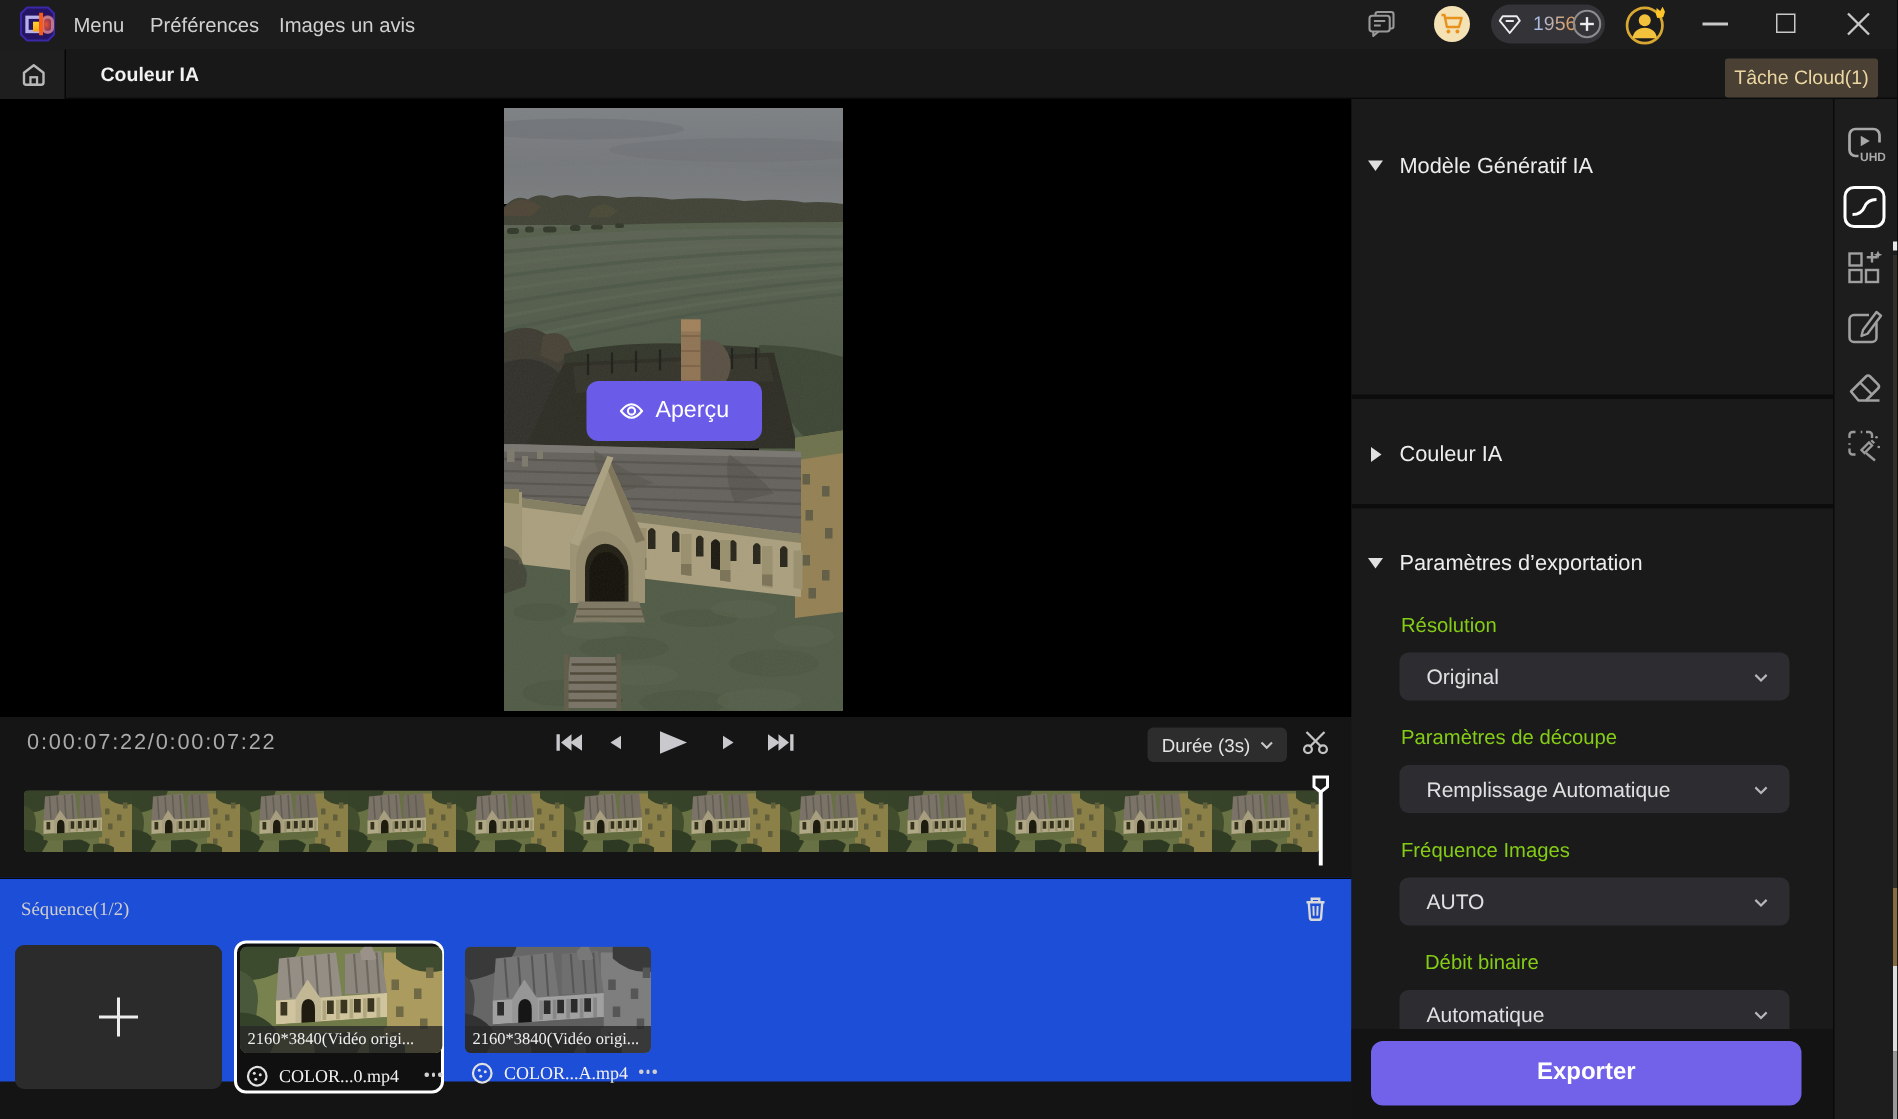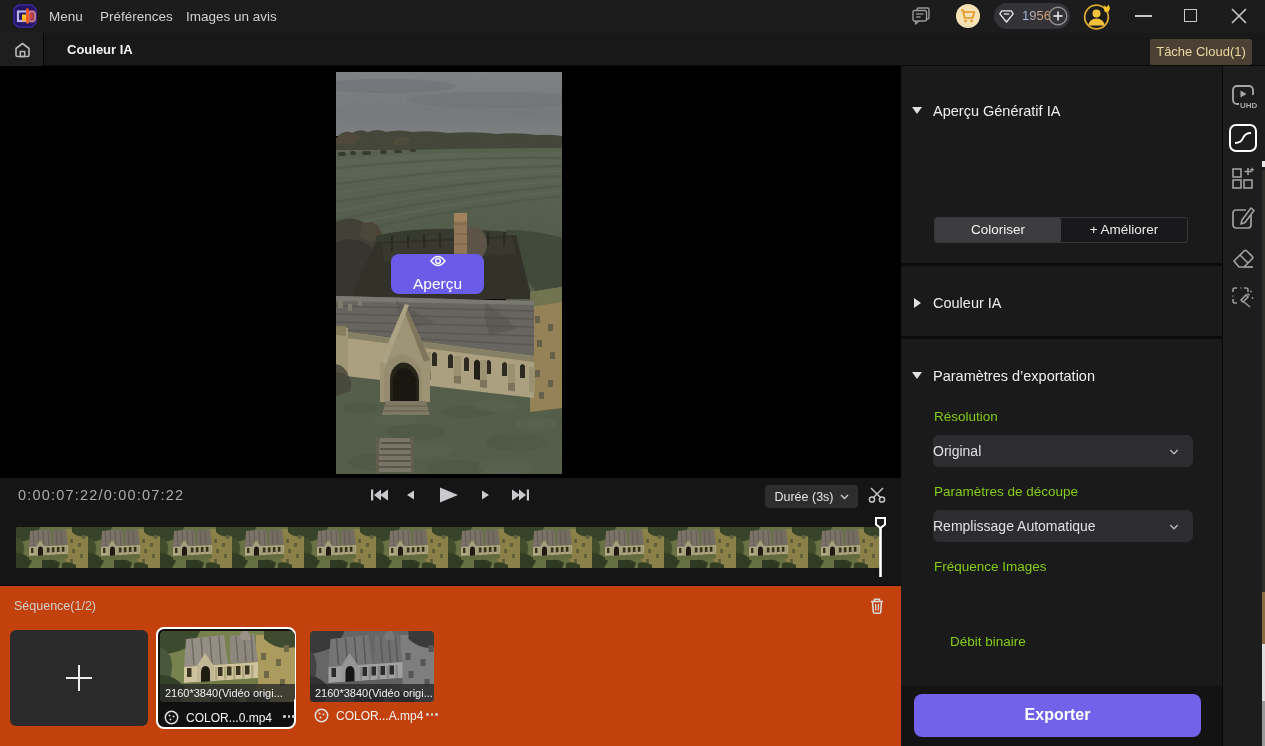--- a/index.html
+++ b/index.html
@@ -13,27 +13,27 @@
   .menutext { top:0; height:33px; line-height:33px; color:#d0d0d0; font-size:13.5px; }
   
   #tabbar { left:0; top:33px; width:1265px; height:33px; background:#181818; border-bottom:1px solid #0a0a0a;}
   #homecell { left:0; top:0; width:44px; height:33px; background:#1e1e1e; border-right:1px solid #060606; }
   #tabtitle { left:67px; top:0; height:33px; line-height:33px; color:#f2f2f2; font-size:13px; font-weight:bold; }
   #cloudtask { left:1150px; top:6px; width:102px; height:26px; background:#4a4134; color:#ecd6a2; font-size:13px; line-height:26px; text-align:center; border-radius:2px; }
 
   
   #preview { left:0; top:66px; width:901px; height:412px; background:#000; }
   #videowrap { left:336px; top:6px; width:226px; height:402px; }
-  #apercu { left:55px; top:182px; width:93px; height:40px; background:#6a5ce8; border-radius:8px; color:#fff; font-size:15.5px; display:flex; align-items:center; justify-content:center; gap:8px;flex-direction:column;}
+  #apercu { left:55px; top:182px; width:117px; height:40px; background:#6a5ce8; border-radius:8px; color:#fff; font-size:15.5px; display:flex; align-items:center; justify-content:center; gap:8px;}
   #controlbar { left:0; top:478px; width:901px; height:34px; background:#151515; }
   #timecode { left:18px; top:0; height:34px; line-height:34px; color:#ababab; font-size:14.5px; letter-spacing:1.2px; }
   #dureebtn { left:765px; top:7px; width:93px; height:23px; background:#2d2d2d; border-radius:4px; color:#e3e3e3; font-size:12.5px; display:flex; align-items:center; justify-content:center; gap:6px; }
   #timeline { left:0; top:512px; width:901px; height:73px; background:#151515; }
   #strip { left:16px; top:15px; width:864px; height:41px; border-radius:3px; overflow:hidden; background:#333; }
-  #sequence { left:0; top:585px; width:901px; height:161px; background:#c2410c; border-top:1px solid #070707; }
+  #sequence { left:0; top:585px; width:901px; height:136px; background:#1d4ed8; border-top:1px solid #070707;font-family:Liberation Serif, serif; }
   #seqtitle { left:14px; top:13px; color:#cfcfcf; font-size:12.5px; }
   #pluscard { left:10px; top:44px; width:138px; height:96px; background:#2b2b2b; border-radius:6px; }
   .plus-h { left:56px; top:47px; width:26px; height:1.8px; background:#ececec; }
   .plus-v { left:68.1px; top:35px; width:1.8px; height:26px; background:#ececec; }
 
   #clip1 { left:156px; top:41px; width:140px; height:102px; border:2px solid #fff; border-radius:8px; background:#101010; }
   #clip1 .thumb { left:2px; top:2px; width:135px; height:71px; border-radius:5px; overflow:hidden; }
   #clip2 { left:308px; top:45px; width:128px; height:99px; }
   #clip2 .thumb { left:2px; top:0px; width:124px; height:71px; border-radius:4px; overflow:hidden; }
   .capt { position:absolute; left:0; bottom:0; right:0; height:18px; background:rgba(40,40,40,0.80); color:#f0f0f0; font-size:11px; line-height:18px; padding-left:5px; white-space:nowrap; overflow:hidden;}
@@ -45,21 +45,21 @@
   #panel { left:901px; top:66px; width:321px; height:680px; background:#1a1a1a; }
   .sec-gap { left:0; width:321px; height:3px; background:#0c0c0c; }
   .sechead { color:#ededed; font-size:14.5px; }
   .tri-down { width:0; height:0; border-left:5px solid transparent; border-right:5px solid transparent; border-top:7px solid #e0e0e0; }
   .tri-right { width:0; height:0; border-top:5px solid transparent; border-bottom:5px solid transparent; border-left:7px solid #e0e0e0; }
   #card { left:20px; top:76px; width:281px; height:110px; background:#262626; border-radius:10px; }
   .glabel { color:#9b9b9b; font-size:14px; }
   #toggle { left:33px; top:151px; width:254px; height:26px; border:1px solid #38383a; border-radius:3px; display:flex; background:#19191b; }
   #toggle .on { width:126px; background:#3d3d3f; color:#f2f2f2; font-size:13.5px; text-align:center; line-height:24px; border-radius:2px; }
   #toggle .off { flex:1; color:#e8e8e8; font-size:13.5px; text-align:center; line-height:24px; }
-  .drop { left:32px; width:260px; height:32px; background:#2d2c31; border-radius:6px; color:#e0e0e0; font-size:14px; line-height:32px; }
+  .drop { left:32px; width:260px; height:32px; background:#2d2c31; border-radius:6px; color:#e0e0e0; font-size:14px; line-height:32px; padding-left:18px; }
   .chev { position:absolute; right:14px; top:12px; width:10px; height:10px; }
   .plabel { left:33px; color:#84cc16; font-size:13.5px; }
   #exportbar { left:0px; top:620px; width:321px; height:60px; background:#131313; }
   #exportbtn { left:13px; top:8px; width:287px; height:43px; background:#7262ea; border-radius:8px; color:#fff; font-weight:bold; font-size:16px; text-align:center; line-height:42px; }
 
   
   #toolbar { left:1222px; top:66px; width:43px; height:680px; background:#1d1d1d; border-left:1px solid #0a0a0a; }
   .tbi { left:6px; width:28px; height:28px; display:flex; align-items:center; justify-content:center; }
   #edge { left:1262px; top:170px; width:3px; height:576px; background:#322f2b; }
 </style>
@@ -562,25 +562,21 @@
           <i></i>
           <i></i>
           <i></i>
         </div>
     </div>
   </div>
 
   <div id="panel" class="abs">
 
     <div class="abs tri-down" style="left:911px; top:41px; left:11px;"></div>
-    <div class="abs sechead" style="left:32px; top:37px;">Aperçu Génératif IA</div>
-    <div id="toggle" class="abs">
-      <div class="on">Coloriser</div>
-      <div class="off">+ Améliorer</div>
-    </div>
+    <div class="abs sechead" style="left:32px; top:37px;">Modèle Génératif IA</div>
     <div class="sec-gap abs" style="top:197px;"></div>
 
     <div class="abs tri-right" style="left:13px; top:232px;"></div>
     <div class="abs sechead" style="left:32px; top:229px;">Couleur IA</div>
     <div class="sec-gap abs" style="top:270px;"></div>
 
     <div class="abs tri-down" style="left:11px; top:306px;"></div>
     <div class="abs sechead" style="left:32px; top:302px;">Paramètres d’exportation</div>
     <div class="abs plabel" style="top:343px;">Résolution</div>
     <div class="abs drop" style="top:369px;">Original
@@ -588,21 +584,31 @@
           <path d="M1.5 1.5 L6 6 L10.5 1.5" fill="none" stroke="#b8b8b8" stroke-width="1.7"></path>
         </svg>
     </div>
     <div class="abs plabel" style="top:418px;">Paramètres de découpe</div>
     <div class="abs drop" style="top:444px;">Remplissage Automatique
       <svg class="chev" width="12" height="8" viewBox="0 0 12 8">
           <path d="M1.5 1.5 L6 6 L10.5 1.5" fill="none" stroke="#b8b8b8" stroke-width="1.7"></path>
         </svg>
     </div>
     <div class="abs plabel" style="top:493px;">Fréquence Images</div>
+    <div class="abs drop" style="top:519px;">AUTO
+      <svg class="chev" width="12" height="8" viewBox="0 0 12 8">
+          <path d="M1.5 1.5 L6 6 L10.5 1.5" fill="none" stroke="#b8b8b8" stroke-width="1.7"></path>
+        </svg>
+    </div>
     <div class="abs plabel" style="top:568px;margin-left:16px;">Débit binaire</div>
+    <div class="abs drop" style="top:594px;">Automatique
+      <svg class="chev" width="12" height="8" viewBox="0 0 12 8">
+          <path d="M1.5 1.5 L6 6 L10.5 1.5" fill="none" stroke="#b8b8b8" stroke-width="1.7"></path>
+        </svg>
+    </div>
     <div id="exportbar" class="abs">
       <div id="exportbtn" class="abs">Exporter</div>
     </div>
   </div>
 
   <div id="toolbar" class="abs">
     <div class="tbi abs" style="top:17px;">
       <svg width="28" height="28" viewBox="0 0 28 28">
         <path d="M24 12 V 7 a4 4 0 0 0 -4 -4 H 8 a4 4 0 0 0 -4 4 v10 a4 4 0 0 0 4 4 h2" fill="none" stroke="#a8a8a8" stroke-width="1.8"></path>
         <path d="M11.5 7.5 L17.5 11 L11.5 14.5 Z" fill="#a8a8a8"></path>

